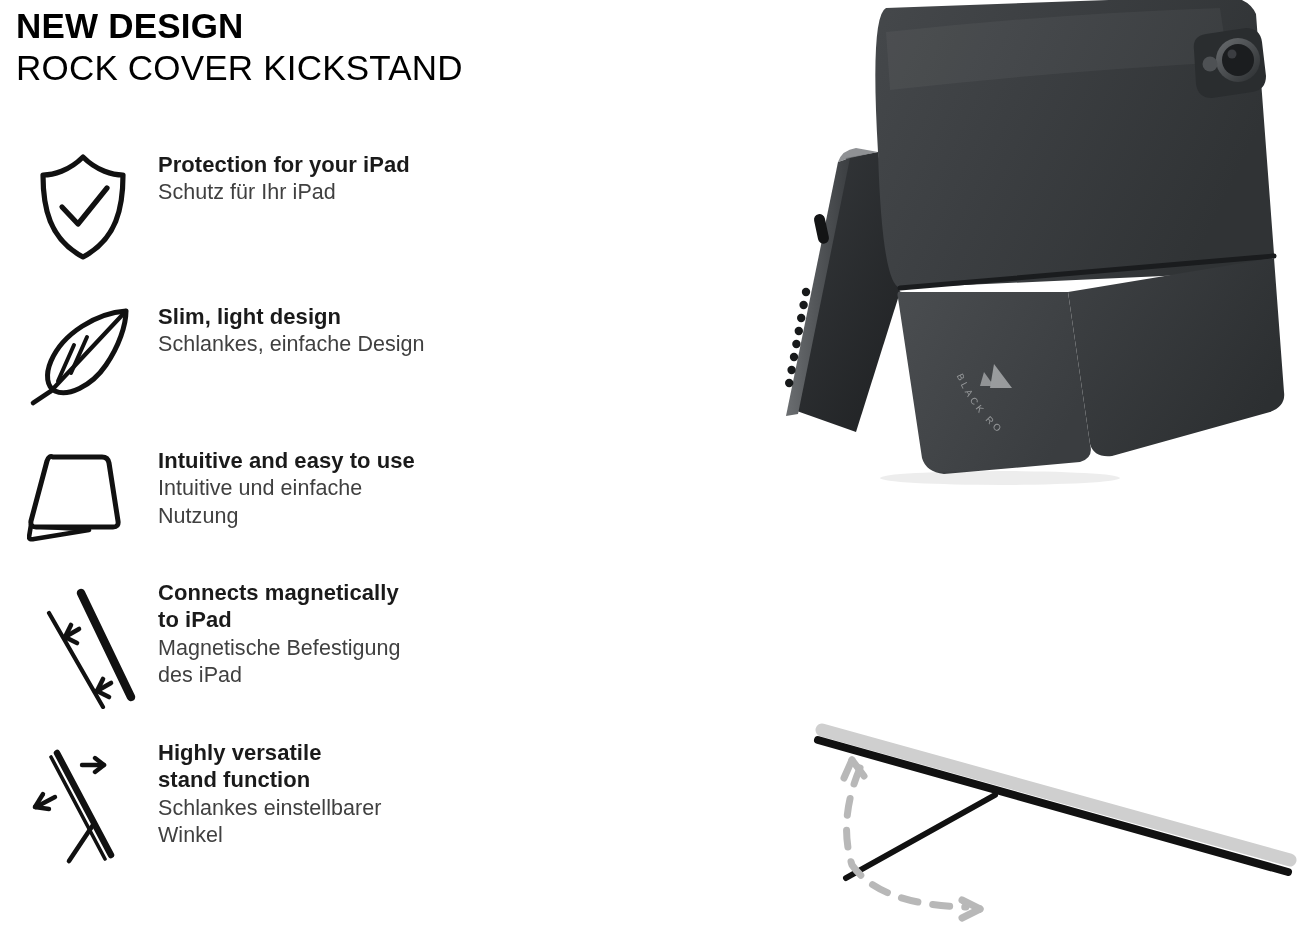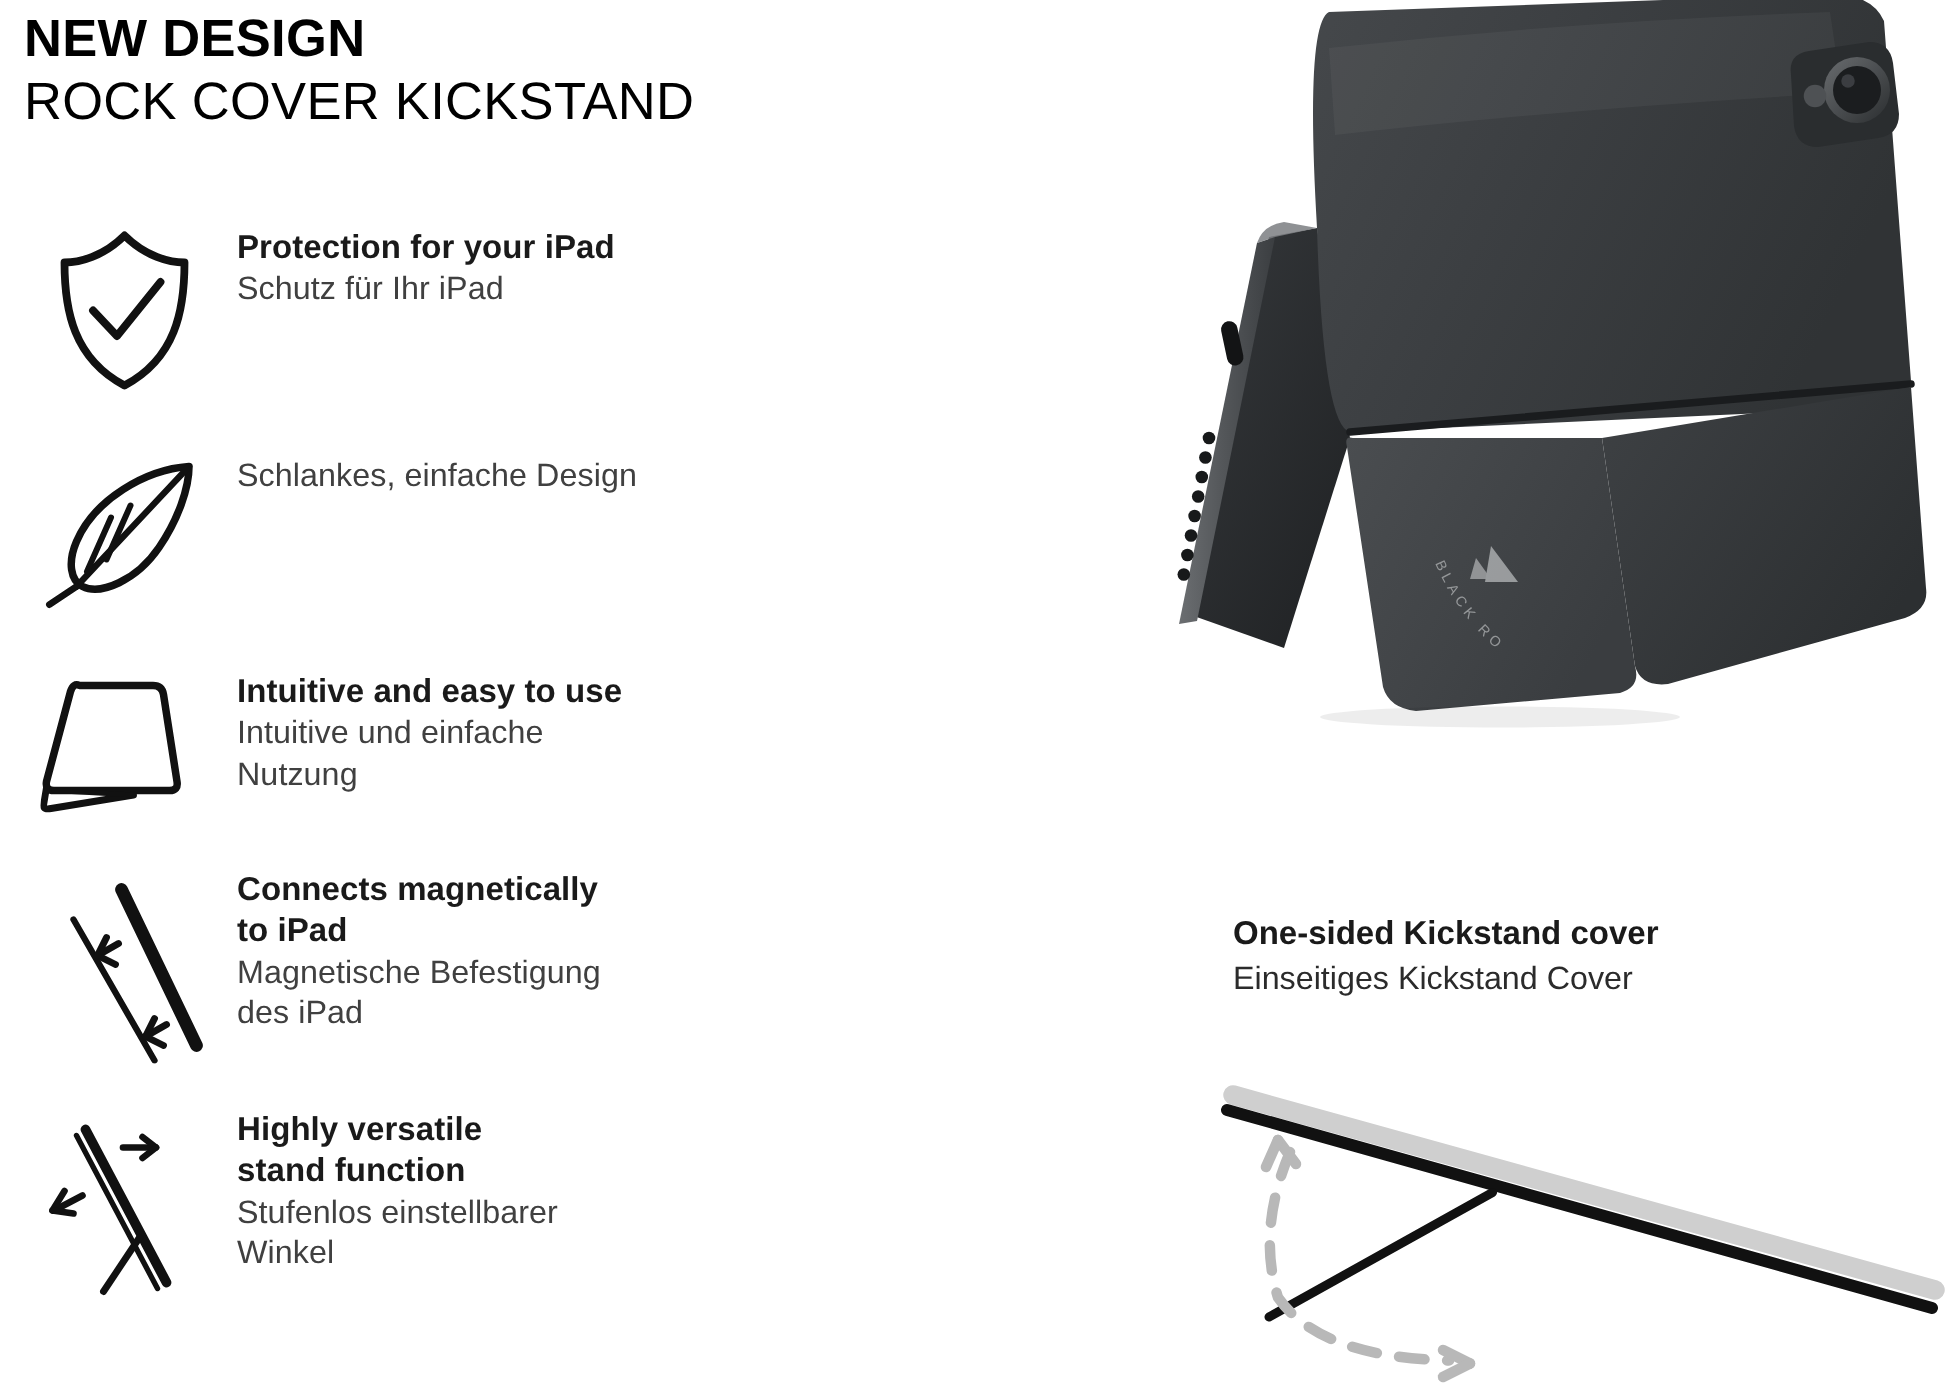--- a/index.html
+++ b/index.html
@@ -177,20 +177,21 @@
         <div class="feature-icon">
           <svg width="112" height="104" viewBox="0 0 112 104">
             <path d="M99 8 C70 10 36 30 24 58 C18 72 20 84 28 88 C40 94 64 84 79 62 C92 43 99 22 99 8 Z" fill="none" stroke="#111111" stroke-width="5" stroke-linejoin="round" stroke-linecap="round"></path>
             <path d="M99 8 L24 88" fill="none" stroke="#111111" stroke-width="4.2" stroke-linecap="round"></path>
             <path d="M24 88 L6 100" fill="none" stroke="#111111" stroke-width="4.6" stroke-linecap="round"></path>
             <path d="M47 42 L31 78" fill="none" stroke="#111111" stroke-width="4" stroke-linecap="round"></path>
             <path d="M60 34 L44 70" fill="none" stroke="#111111" stroke-width="4" stroke-linecap="round"></path>
           </svg>
         </div>
         <div class="feature-text">
+          <div class="feature-title">Slim, light design</div>
           <div class="feature-sub">Schlankes, einfache Design</div>
         </div>
       </div>
 
       <div class="feature-row row-2">
         <div class="feature-icon">
           <svg width="112" height="96" viewBox="0 0 112 96">
             <path d="M26 10 Q22 8 20 14 L4 74 Q3 80 9 80 L86 80 Q92 80 91 74 L82 16 Q81 10 75 10 Z" fill="none" stroke="#111111" stroke-width="5" stroke-linejoin="round"></path>
             <path d="M4 78 L2 90 Q2 93 7 92 L62 83" fill="none" stroke="#111111" stroke-width="4.6" stroke-linejoin="round" stroke-linecap="round"></path>
             <path d="M9 80 L62 83" fill="none" stroke="#111111" stroke-width="3.4" stroke-linecap="round"></path>
@@ -242,21 +243,21 @@
             <g stroke="#111111" stroke-width="4.4" stroke-linecap="round" stroke-linejoin="round" fill="none">
               <path d="M28 58 L9 68"></path>
               <path d="M16 55 L8 68"></path>
               <path d="M22 70 L8 68"></path>
             </g>
           </svg>
         </div>
         <div class="feature-text">
           <div class="feature-title">Highly versatile
 stand function</div>
-          <div class="feature-sub">Stufenlos einstellbarer
+          <div class="feature-sub">Schlankes einstellbarer
 Winkel</div>
         </div>
       </div>
 
     </div>
   </div>
 
   <div class="right-col">
 
     <div class="product-photo">
@@ -333,24 +334,20 @@
             <textPath href="#brandArc" startOffset="2%">BLACK ROCK</textPath>
           </text>
           <path d="M244 372 L262 396 L240 396 Z" fill="#e2e4e5"></path>
           <path d="M234 380 L244 394 L230 394 Z" fill="#e2e4e5" opacity="0.9"></path>
         </g>
 
         <ellipse cx="250" cy="486" rx="120" ry="7" fill="#000000" opacity="0.07"></ellipse>
       </svg>
     </div>
 
-    <div class="caption-block">
-      <div class="caption-title">One-sided Kickstand cover</div>
-      <div class="caption-sub">Einseitiges Kickstand Cover</div>
-    </div>
 
     <div class="kickstand-diagram">
       <svg width="510" height="225" viewBox="0 0 510 225">
 
         <path d="M32 30 L500 160" stroke="#cfcfcf" stroke-width="13" stroke-linecap="round" fill="none"></path>
 
         <path d="M28 40 L498 172" stroke="#111111" stroke-width="8" stroke-linecap="round" fill="none"></path>
 
         <path d="M205 95 L56 178" stroke="#111111" stroke-width="6" stroke-linecap="round" fill="none"></path>
 

